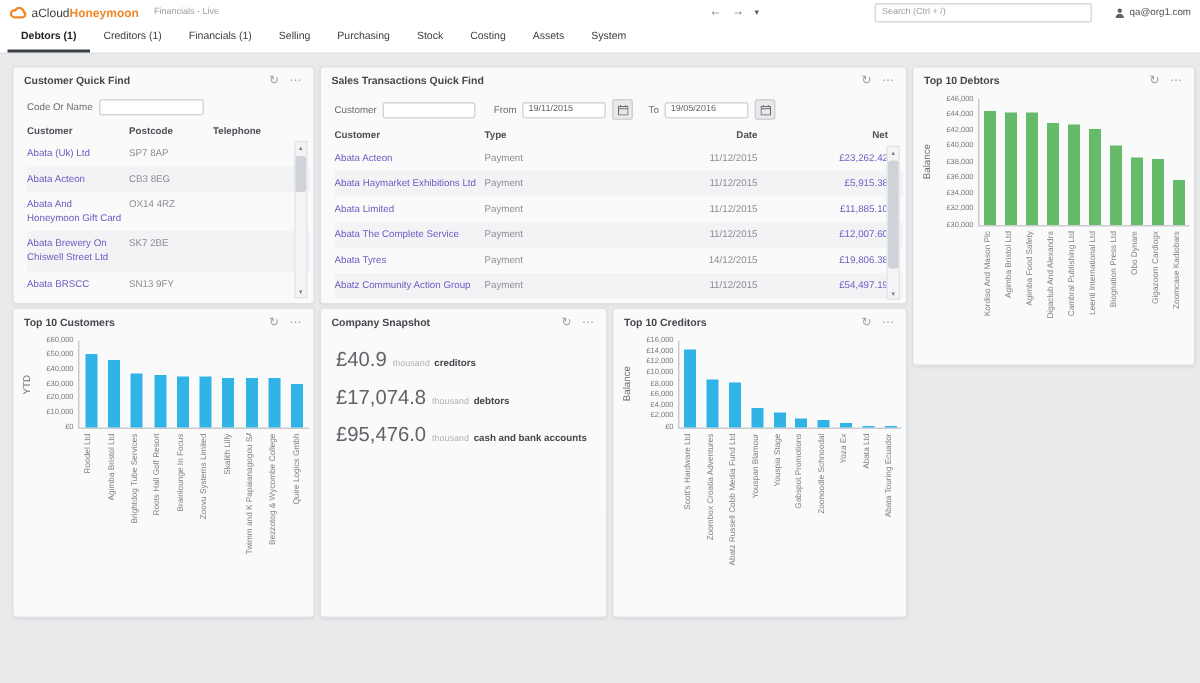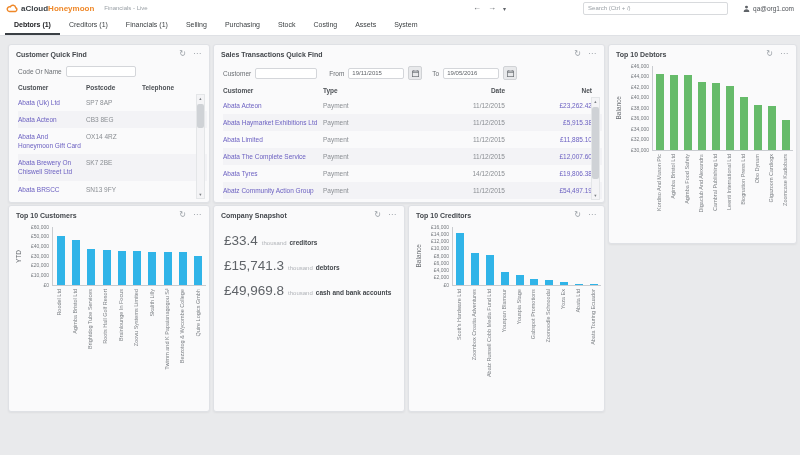--- a/index.html
+++ b/index.html
@@ -1,20 +1,20 @@
 <!DOCTYPE html>
 <html><head>
 <meta charset="utf-8">
 <style>
   html,body{margin:0;padding:0;width:800px;height:455px;overflow:hidden;
     font-family:"Liberation Sans","DejaVu Sans",sans-serif;background:#e9eaec;}
   
   .topbar{height:16px;background:#fff;display:flex;align-items:center;justify-content:space-between;padding:0 6px;}
   .brand{display:flex;align-items:center;gap:3px;}
-  .brand-a{font-size:8px;font-weight:bold;color:#3a3f44;}
+  .brand-a{font-size:8px;font-weight:normal;color:#3a3f44;}
   .brand-f{font-size:8px;font-weight:bold;color:#ef8829;}
   .env{font-size:6px;color:#9aa0a6;margin-left:7px;}
   .topright{display:flex;align-items:center;gap:7px;}
   .hist{font-size:8px;color:#5f6368;cursor:pointer;line-height:1;}
   .caret{font-size:6px;color:#5f6368;cursor:pointer;}
   .searchbox{width:135px;height:11px;border:1px solid #d8dadd;border-radius:2px;font-size:6px;
     padding:0 4px;color:#5f6368;background:#fff;margin-left:70px;}
   .searchbox::placeholder{color:#9aa0a6;}
   .user{display:flex;align-items:center;gap:3px;font-size:6.5px;color:#4d5156;margin-left:8px;}
   
@@ -448,23 +448,23 @@
 
   <div class="panel" style="left:213px;top:169px;width:190px;height:205px;">
     <div class="phead">
       <span class="ptitle">Company Snapshot</span>
       <span class="pacts">
         <span class="icon-refresh">↻</span>
         <span class="icon-more">⋯</span>
       </span>
     </div>
     <div id="snapshot-metrics">
-        <div class="metric-row"><span class="metric-value">£33.4</span><span class="metric-unit">thousand</span><span class="metric-label">creditors</span></div>
-        <div class="metric-row"><span class="metric-value">£15,741.3</span><span class="metric-unit">thousand</span><span class="metric-label">debtors</span></div>
-        <div class="metric-row"><span class="metric-value">£49,969.8</span><span class="metric-unit">thousand</span><span class="metric-label">cash and bank accounts</span></div>
+        <div class="metric-row"><span class="metric-value">£40.9</span><span class="metric-unit">thousand</span><span class="metric-label">creditors</span></div>
+        <div class="metric-row"><span class="metric-value">£17,074.8</span><span class="metric-unit">thousand</span><span class="metric-label">debtors</span></div>
+        <div class="metric-row"><span class="metric-value">£95,476.0</span><span class="metric-unit">thousand</span><span class="metric-label">cash and bank accounts</span></div>
       </div>
   </div>
 
   <div class="panel" style="left:408px;top:169px;width:195px;height:205px;">
     <div class="phead">
       <span class="ptitle">Top 10 Creditors</span>
       <span class="pacts">
         <span class="icon-refresh">↻</span>
         <span class="icon-more">⋯</span>
       </span>

